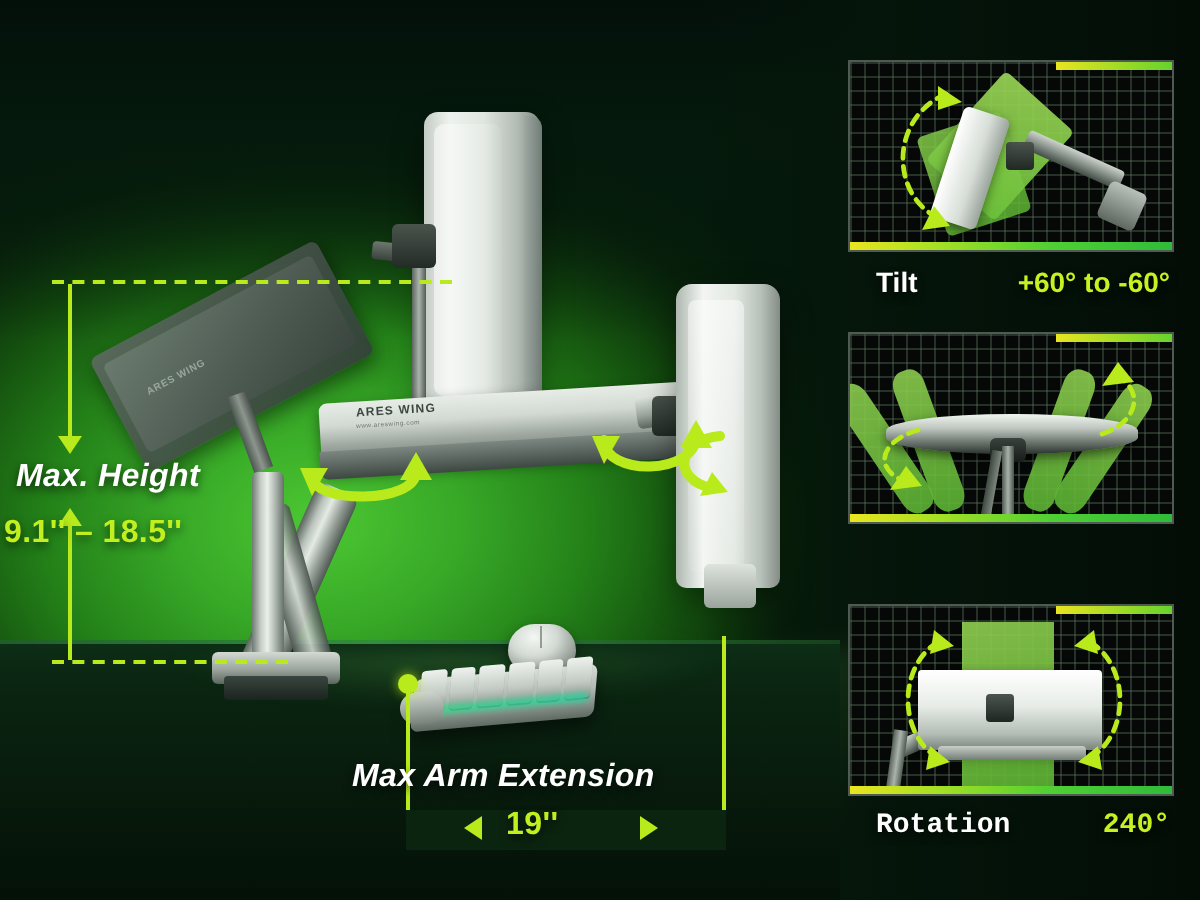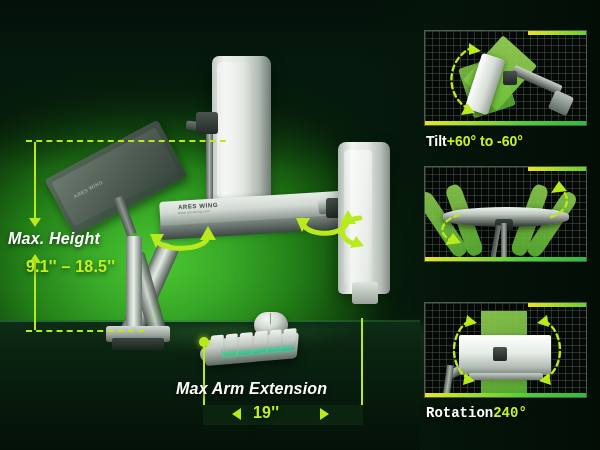--- a/index.html
+++ b/index.html
@@ -175,22 +175,22 @@
     background:#050806; border:1px solid #4e5a52; overflow:hidden; }
   .grid-bg { position:absolute; inset:0;
     background-image:
       linear-gradient(to right, rgba(86,112,86,.40) 1px, transparent 1px),
       linear-gradient(to bottom, rgba(86,112,86,.40) 1px, transparent 1px);
     background-size:7px 7px; }
   .bar-top { position:absolute; right:0; top:0; width:58px; height:4px;
     background:linear-gradient(to right,#e9e520,#66d22c); }
   .bar-bottom { position:absolute; left:0; bottom:0; width:163px; height:4px;
     background:linear-gradient(to right,#e9e520 0%, #a8e024 26%, #4fcf33 62%, #2fba3a 100%); }
-  .panel-row { display:flex; align-items:baseline; 
-    padding:7px 2px 0 2px; }
+  .panel-row { display:flex; align-items:baseline; justify-content:space-between;
+    padding:7px 2px 0 2px;margin-left:12px; }
   .panel-name { color:#ffffff; font-weight:bold; font-size:14px;
     text-shadow:0 2px 4px rgba(0,0,0,.7); }
   .panel-val { color:#c7f221; font-weight:bold; font-size:14px;
     text-shadow:0 2px 4px rgba(0,0,0,.7); }
 
   
   .t-green { position:absolute; left:52px; top:12px; width:46px; height:60px;
     background:linear-gradient(150deg,#9ad356,#6cc13a); border-radius:3px;
     transform:rotate(42deg); opacity:.92; }
   .t-green2 { position:absolute; left:40px; top:30px; width:44px; height:52px;
@@ -322,21 +322,21 @@
 
     <div class="dash-h" style="left:26px; top:330px; width:118px;"></div>
 
     <div class="vline" style="left:34px; top:142px; height:78px;"></div>
     <div class="arrow-down" style="left:29px; top:218px;"></div>
 
     <div class="vline" style="left:34px; top:262px; height:68px;"></div>
     <div class="arrow-up" style="left:29px; top:254px;"></div>
 
     <div class="lbl-white" style="left:8px; top:230px;">Max. Height</div>
-    <div class="lbl-lime" style="left:26px; top:258px;">9.1'' – 18.5''</div>
+    <div class="lbl-lime" style="left:2px; top:258px;">9.1'' – 18.5''</div>
 
     <div class="dot" style="left:199px; top:337px;"></div>
     <div class="vline" style="left:203px; top:342px; height:72px;"></div>
     <div class="vline" style="left:361px; top:318px; height:96px;"></div>
     <div class="hline" style="left:203px; top:412px; width:160px;"></div>
 
     <div class="lbl-white" style="left:176px; top:380px;text-align:right;">Max Arm Extension</div>
 
     <div style="position:absolute; left:203px; top:405px; width:160px; height:20px;
                 background:#0b2410;"></div>

